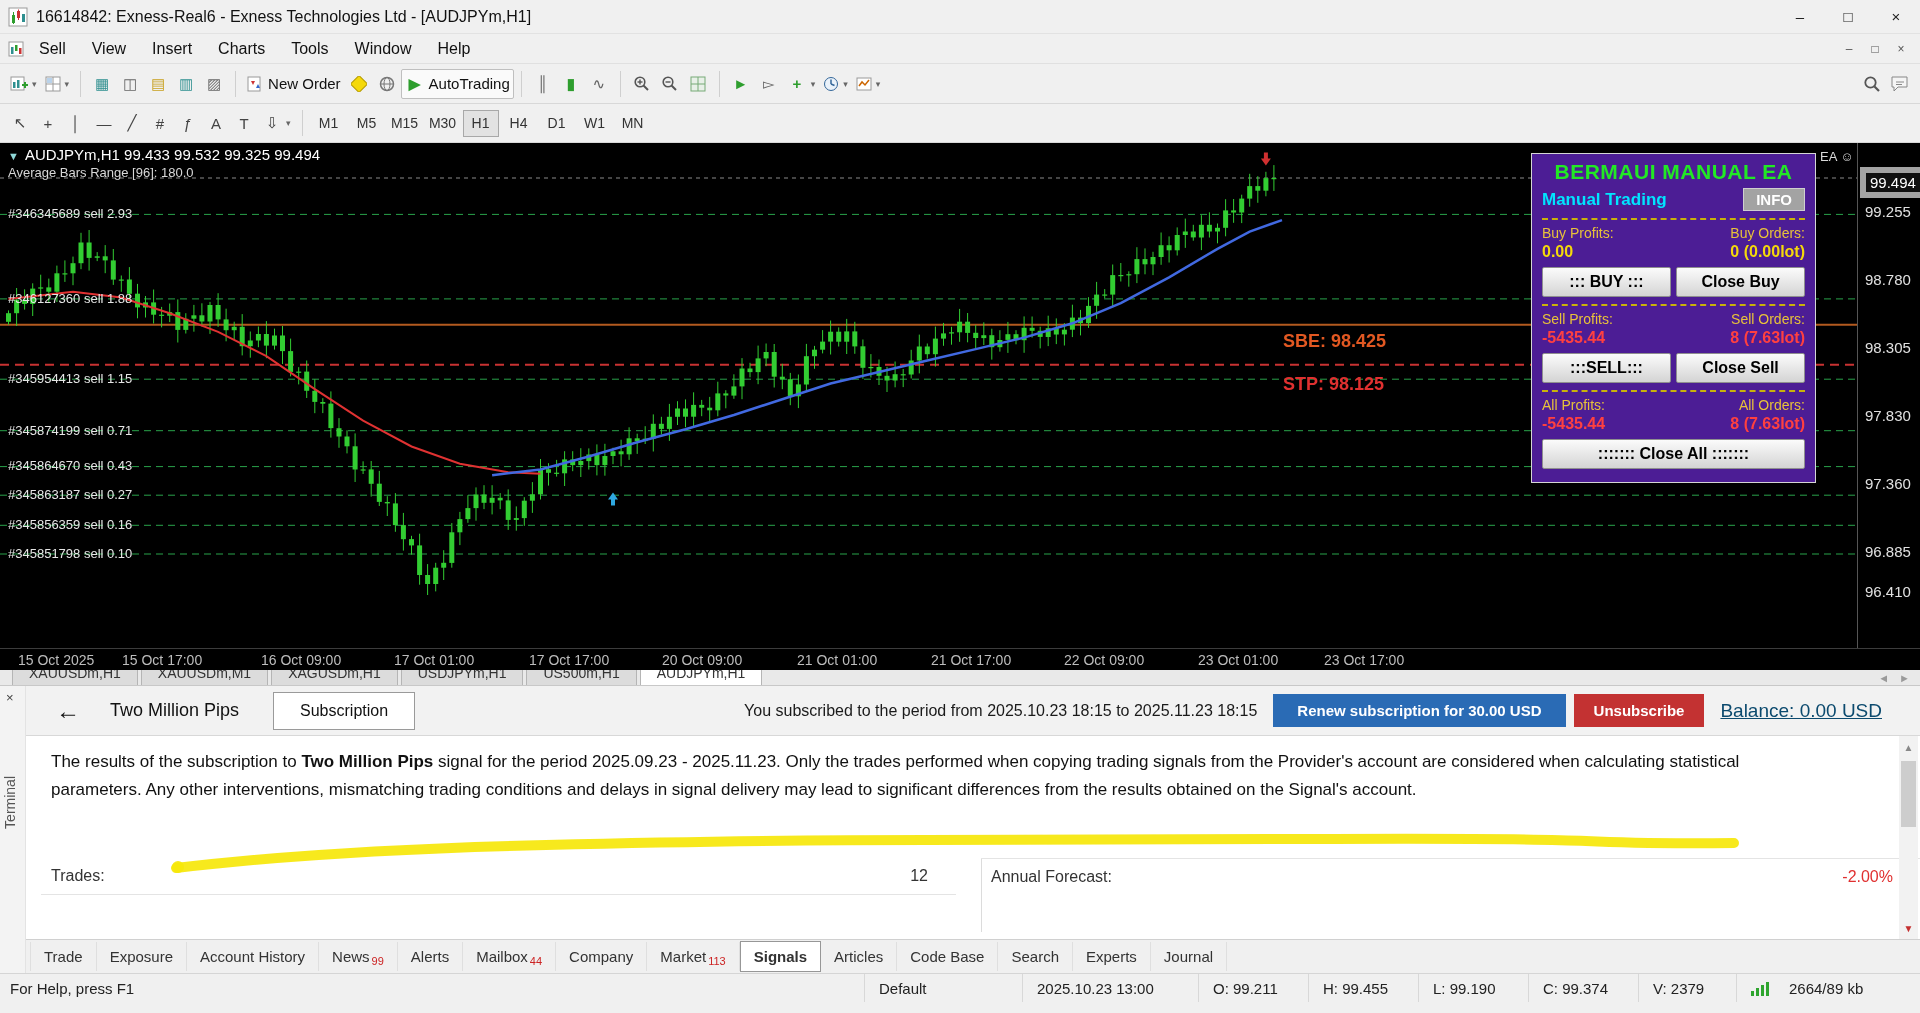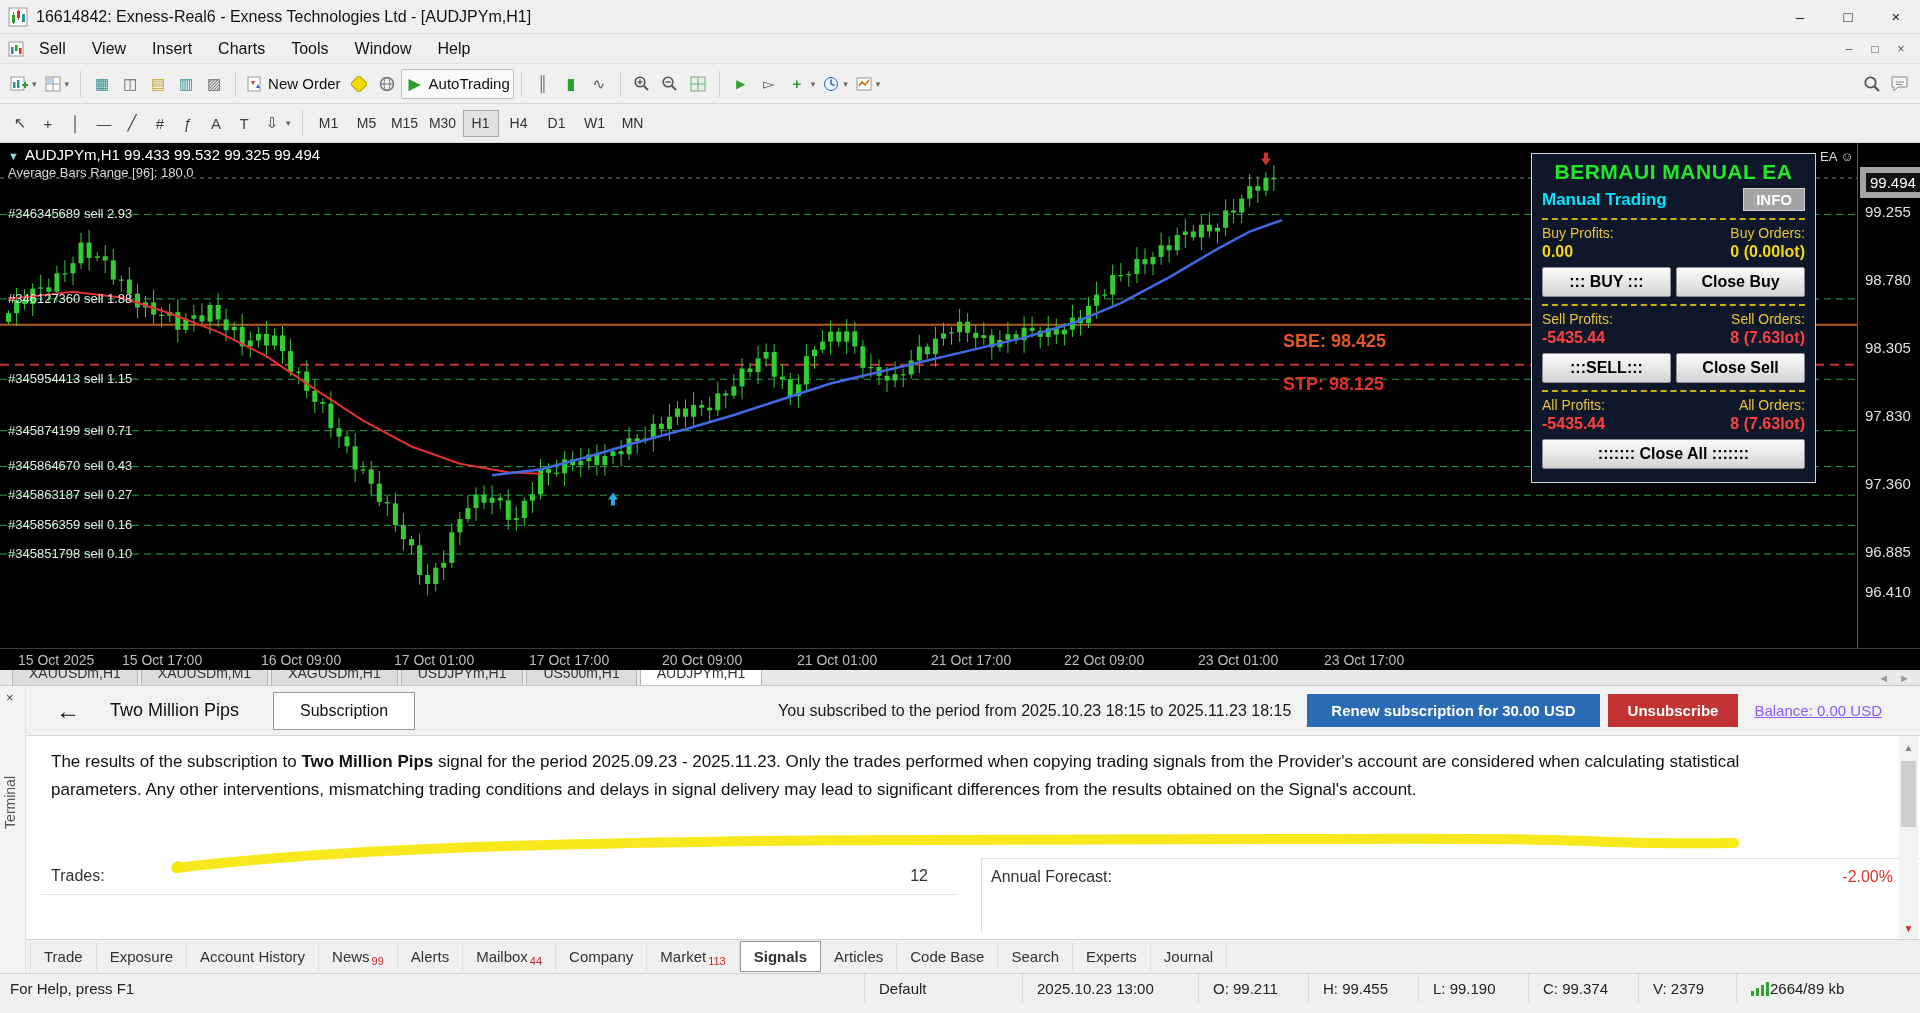--- a/index.html
+++ b/index.html
@@ -44,21 +44,21 @@
   .order-label { position:absolute; left:8px; font-size:13px; color:#E6E6E6; z-index:3; white-space:nowrap; }
   .sbe-text { position:absolute; left:1283px; top:188px; font-size:18px; font-weight:bold; color:#E25822; z-index:3; }
   .stp-text { position:absolute; left:1283px; top:231px; font-size:18px; font-weight:bold; color:#E03030; z-index:3; }
   .ea-label { position:absolute; left:1820px; top:6px; font-size:13px; color:#DADADA; z-index:3; }
 
   .price-axis { position:absolute; right:0; top:0; width:63px; height:505px; background:#000; border-left:1px solid #555; z-index:4; }
   .price-label { position:absolute; left:7px; font-size:15px; color:#E0E0E0; }
   .current-price-box { position:absolute; left:2px; top:24px; border:6px solid #a3a3a3; background:#101010; color:#FFF; font-size:15px; padding:1px 4px; }
 
   
-  .bermaui { position:absolute; left:1531px; top:10px; width:285px; background:#0f172a; border:1px solid #D5D5D5;
+  .bermaui { position:absolute; left:1531px; top:10px; width:285px; background:#4c1d95; border:1px solid #D5D5D5;
              z-index:5; padding:6px 10px 10px 10px; }
   .bm-title { text-align:center; color:#22E825; font-size:21px; font-weight:bold; letter-spacing:0.5px; }
   .bm-sub { display:flex; align-items:center; justify-content:space-between; margin-top:4px; }
   .bm-sub-label { color:#00E5FF; font-size:17px; font-weight:bold; }
   .bm-info { background:#A3A3A3; color:#FFF; font-weight:bold; font-size:15px; padding:2px 12px; border:1px solid #CFCFCF; }
   .bm-dash { border-top:2px dashed #C9B20A; margin:7px 0 5px 0; }
   .bm-row { display:flex; justify-content:space-between; font-size:14px; color:#E8C23A; }
   .bm-vals { display:flex; justify-content:space-between; font-size:16px; font-weight:bold; margin:2px 0 6px 0; }
   .bm-vals.yellow span { color:#F5D90A; } .bm-vals.red span { color:#FF4040; }
   .bm-btnrow { display:flex; justify-content:space-between; margin-bottom:3px;border-radius:10px; }
@@ -83,21 +83,21 @@
   .term-close { position:absolute; left:6px; top:4px; font-size:13px; color:#444; }
   .term-side { position:absolute; left:2px; top:90px; writing-mode:vertical-rl; transform:rotate(180deg); font-size:14px; color:#555; }
 
   .sig-header { height:50px; margin-left:26px; background:#F2F2F2; border-bottom:1px solid #D8D8D8; display:flex; align-items:center; padding:0 10px 0 30px; }
   .back { font-size:24px; font-weight:bold; color:#111; margin-right:30px; }
   .provider { font-size:18px; color:#111; margin-right:34px; white-space:nowrap; }
   .sub-tab { background:#FFF; border:1px solid #9A9A9A; padding:9px 26px; font-size:16px; color:#111; }
   .sub-text { margin-left:auto; margin-right:16px; font-size:16px; color:#1A1A1A; white-space:nowrap; }
   .renew-btn { height:33px; background:#2A6BB5; color:#FFF; font-weight:bold; font-size:15px; border:none; padding:0 24px; margin-right:8px; white-space:nowrap; }
   .unsub-btn { height:33px; background:#C33232; color:#FFF; font-weight:bold; font-size:15px; border:none; padding:0 20px; margin-right:16px; }
-  .balance { font-size:15px; color:#8b5cf6; text-decoration:underline; margin-right:28px; white-space:nowrap; }
+  .balance { font-size:19px; color:#0c4a6e; text-decoration:underline; margin-right:28px; white-space:nowrap; }
 
   .sig-content { position:relative; height:203px; margin-left:26px; }
   .desc { position:absolute; left:25px; top:12px; width:1760px; font-size:17px; line-height:28px; color:#111; }
   .marker-svg { position:absolute; left:0; top:0; pointer-events:none; }
   .stats-left { position:absolute; left:15px; top:122px; width:915px; }
   .stats-right { position:absolute; left:955px; top:122px; width:940px; }
   .stat-row { height:36px; display:flex; align-items:center; justify-content:space-between; font-size:16px; color:#333; padding:0 28px 0 10px; }
   .stat-row .neg { color:#E03030; }
   .hsep { height:1px; background:#E4E4E4; }
   .v-divider { position:absolute; left:955px; top:122px; height:74px; border-left:1px solid #DCDCDC; }
@@ -112,21 +112,21 @@
   .ttab.active { background:#FFF; border:1px solid #979797; font-weight:bold; }
   .badge { color:#CC2222; font-size:11px; margin-left:2px; position:relative; top:3px; }
 
   
   .statusbar { height:29px; background:#F0F0F0; border-top:1px solid #D5D5D5; display:flex; align-items:center; font-size:15px; color:#222; }
   .sb-help { flex:1; padding-left:10px; }
   .sb-cell { padding:0 14px; border-left:1px solid #D8D8D8; height:100%; display:flex; align-items:center; white-space:nowrap; }
   .sb-cell.c-default { min-width:158px; } .sb-cell.c-dt { min-width:176px; }
   .sb-cell.c-o,.sb-cell.c-h,.sb-cell.c-l,.sb-cell.c-c { min-width:110px; }
   .sb-cell.c-v { min-width:98px; }
-  .sb-traffic { min-width:184px; gap:1px; }
+  .sb-traffic { min-width:184px; gap:20px; }
 </style>
 </head>
 <body>
 
 <div class="app">
 
   <div class="titlebar">
     <span class="app-icon">
       <svg width="20" height="20">
           <rect x="1" y="1" width="18" height="18" fill="#FFF" stroke="#999"></rect>

